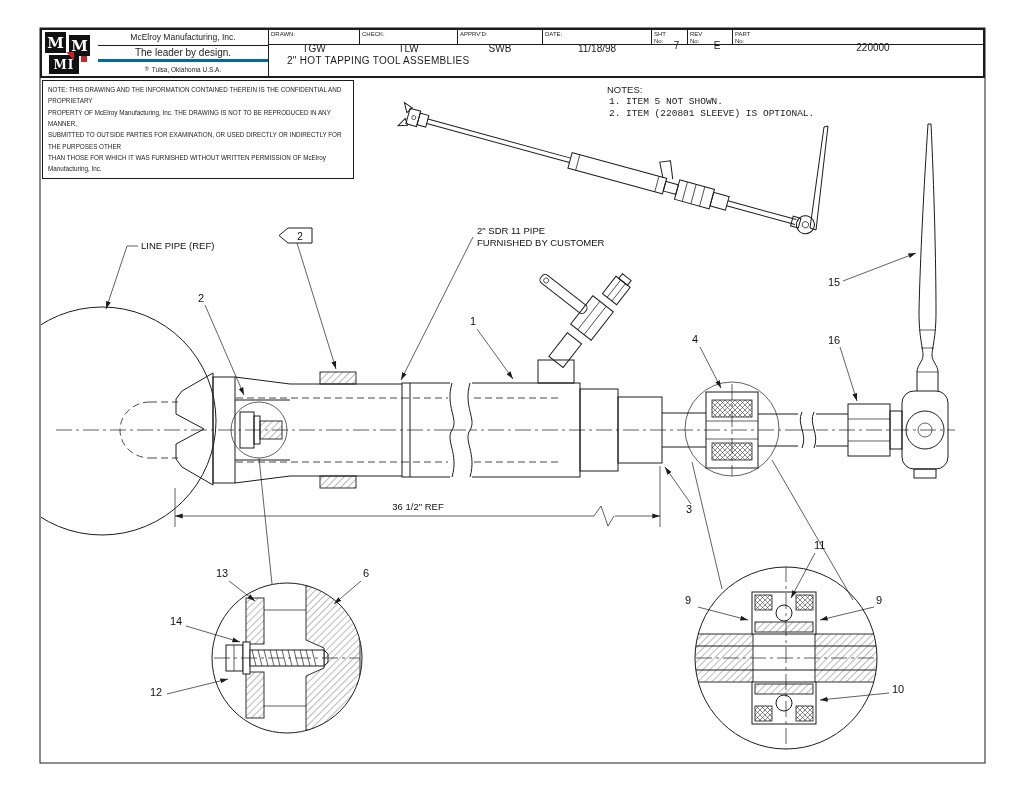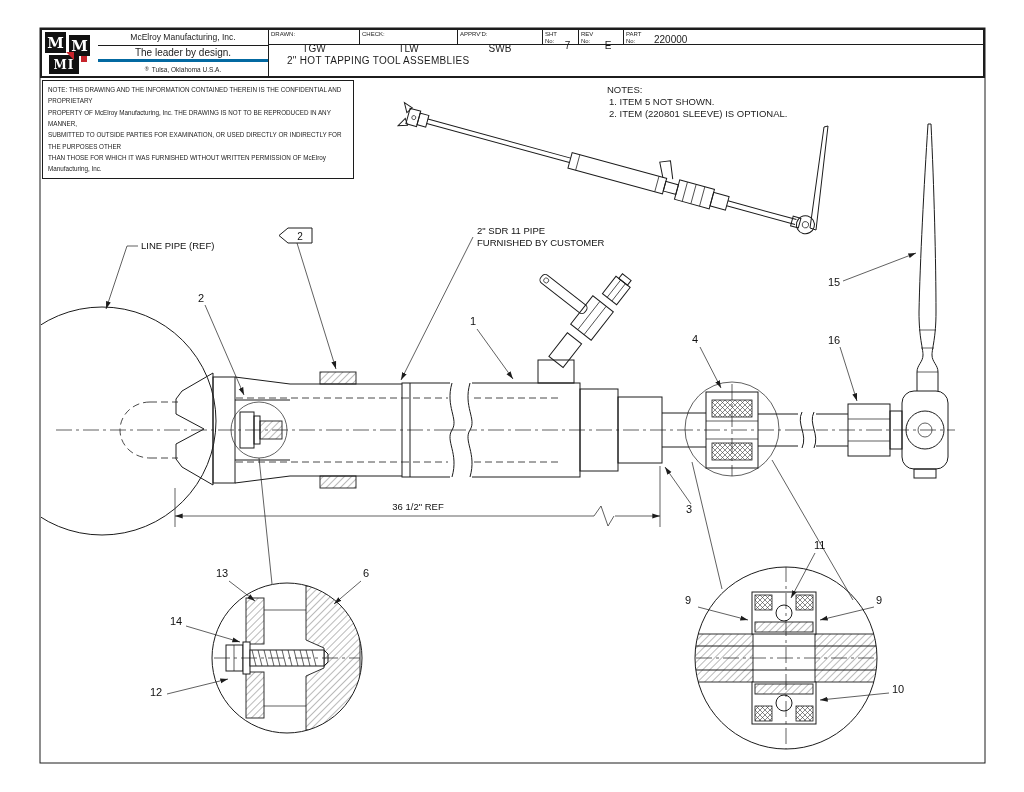--- a/index.html
+++ b/index.html
@@ -41,29 +41,29 @@
   .reg { font-size:5.5px; }
   .tb-right { flex:1; display:flex; flex-direction:column; }
   .tb-row1 { height:15px; display:flex; border-bottom:1.5px solid #1c1c1c; }
   .cell { position:relative; border-right:1px solid #1c1c1c; }
   .c0{width:91px}.c1{width:98px}.c2c{width:85px}.c3c{width:109px}
   .c4c{width:36px}.c5c{width:45px}.c6c{flex:1;border-right:none}
   .lbl { position:absolute; top:1px; left:2px; font-size:6px; line-height:1.15; }
   .c4c .lbl,.c5c .lbl,.c6c .lbl { width:18px; }
   .val { position:absolute; left:0; right:0; top:13px; text-align:center; font-size:10px; }
   .c4c .val,.c5c .val { left:14px; text-align:center; top:10px; }
-  .c6c .val { text-align:left; padding-left:30px; top:4px; }
+  .c6c .val { text-align:center; padding-left:30px; top:12px; }
   .tb-row2 { flex:1; display:flex; align-items:center; padding-left:18px;
     font-size:10px; letter-spacing:0.3px; }
 
   .confbox { position:absolute; left:42px; top:80px; width:312px; z-index:2;
     border:1px solid #1c1c1c; padding:3px 5px; font-size:6.3px; line-height:1.8; background:#fff; }
   .notesblock { position:absolute; left:596px; top:84px; z-index:2; font-size:9.5px; }
   .nheading { margin-bottom:1px;padding-left:11px; }
-  .nitem { padding-left:13px; line-height:1.3; }
+  .nitem { padding-left:13px; line-height:1.3;font-family:Liberation Mono, monospace; }
 </style>
 </head>
 <body>
 
 <svg class="drawing" width="1024" height="792" viewBox="0 0 1024 792">
   <defs>
     <pattern id="hatch" width="5" height="5" patternUnits="userSpaceOnUse" patternTransform="rotate(45)">
       <line x1="0" y1="0" x2="0" y2="5" stroke="#3a3a3a" stroke-width="0.7"></line>
     </pattern>
     <pattern id="xh" width="5" height="5" patternUnits="userSpaceOnUse">
@@ -346,20 +346,24 @@
           <span class="val">TGW</span>
       </div>
       <div class="cell c1">
         <span class="lbl">CHECK:</span>
           <span class="val">TLW</span>
       </div>
       <div class="cell c2c">
         <span class="lbl">APPRV'D:</span>
           <span class="val">SWB</span>
       </div>
+      <div class="cell c3c">
+        <span class="lbl">DATE:</span>
+          <span class="val">11/18/98</span>
+      </div>
       <div class="cell c4c">
         <span class="lbl">SHT No:</span>
           <span class="val">7</span>
       </div>
       <div class="cell c5c">
         <span class="lbl">REV No:</span>
           <span class="val">E</span>
       </div>
       <div class="cell c6c">
         <span class="lbl">PART No:</span>

